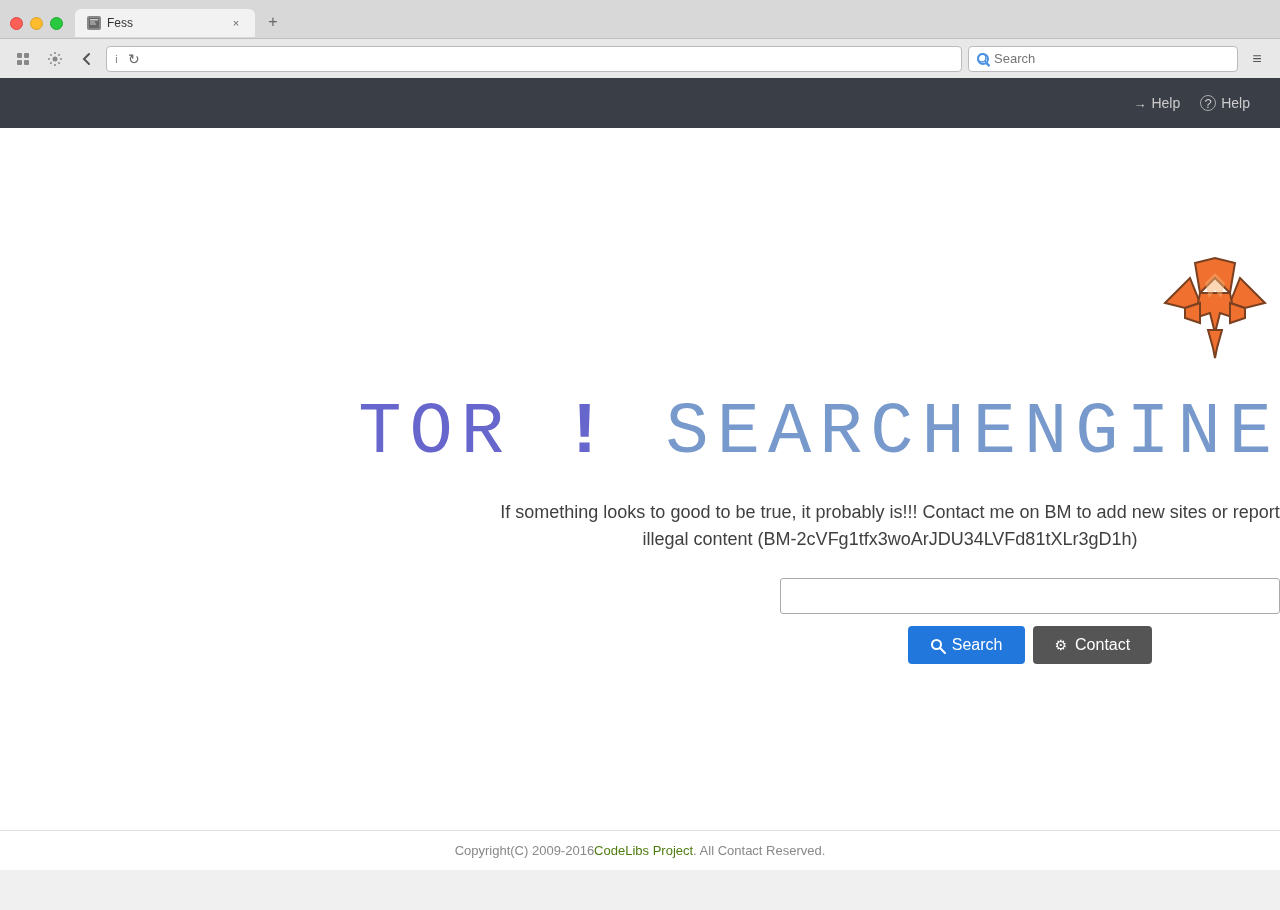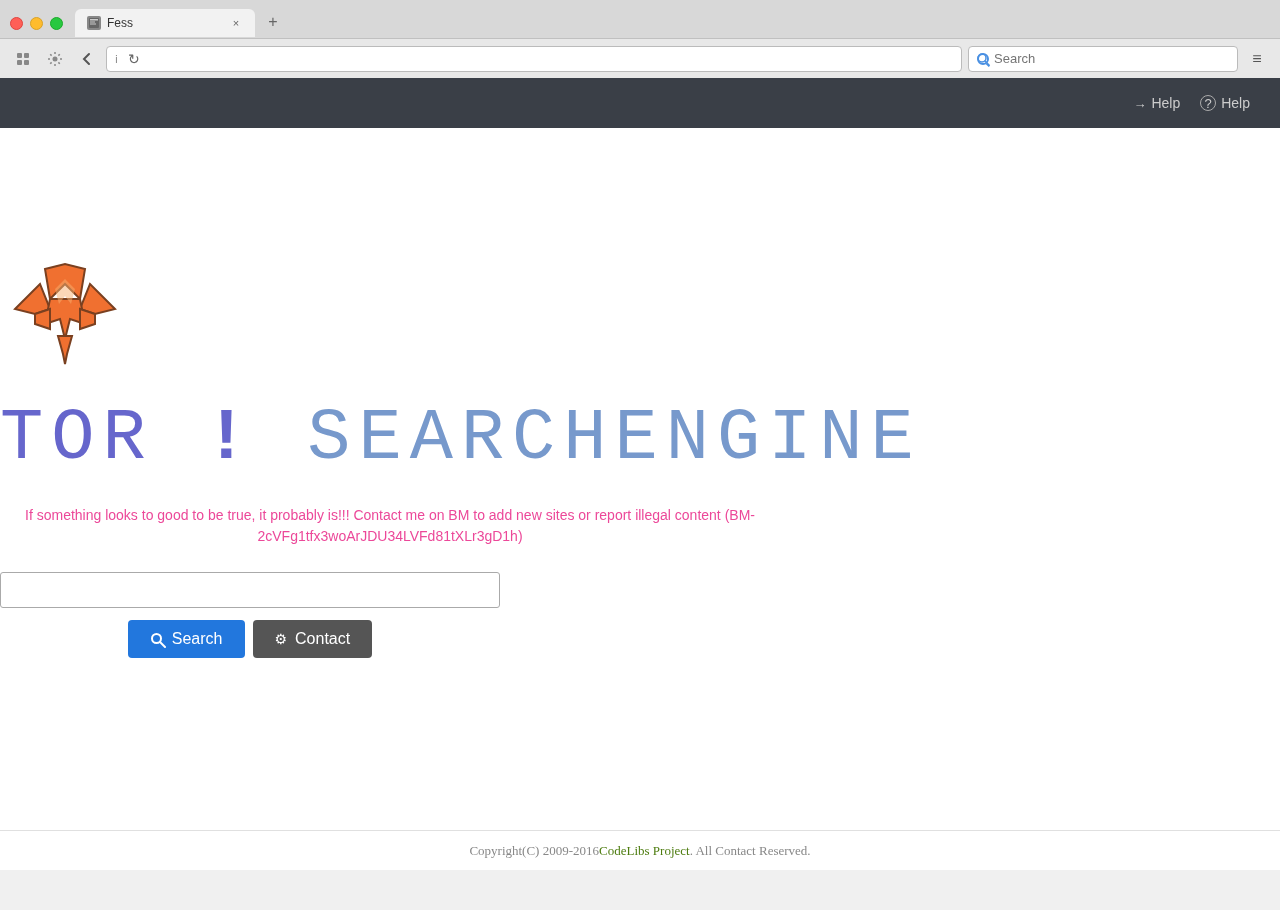--- a/index.html
+++ b/index.html
@@ -261,21 +261,21 @@
       align-items: center;
       gap: 5px;
       cursor: pointer;
     }
 
     
     .main-content {
       flex: 1;
       display: flex;
       flex-direction: column;
-      align-items: flex-start;
+      align-items: flex-end;
       justify-content: center;
       padding-bottom: 60px;
       margin-top: 18px;
     }
 
     
     .logo-container {
       margin-bottom: 20px;
     }
 
@@ -294,22 +294,22 @@
       margin-bottom: 30px;
       line-height: 1;
     }
 
     .title-tor { color: #6666cc; }
     .title-exclaim { color: #6666cc; font-weight: bold; }
     .title-search { color: #7799cc; }
 
     
     .notice-text {
-      font-size: 14px;
-      color: #ec4899;
+      font-size: 18px;
+      color: #404040;
       text-align: center;
       margin-bottom: 25px;
       max-width: 780px;
       line-height: 1.5;
     }
 
     
     .search-container {
       display: flex;
       flex-direction: column;
@@ -365,21 +365,20 @@
     
     .site-footer {
       background: white;
       border-top: 1px solid #e0e0e0;
       height: 40px;
       display: flex;
       align-items: center;
       justify-content: center;
       font-size: 13px;
       color: #888;
-      font-family: Liberation Serif, serif;
     }
 
     .footer-link {
       color: #4d7c0f;
       text-decoration: none;
     }
   </style>
 </head>
 <body>
 

